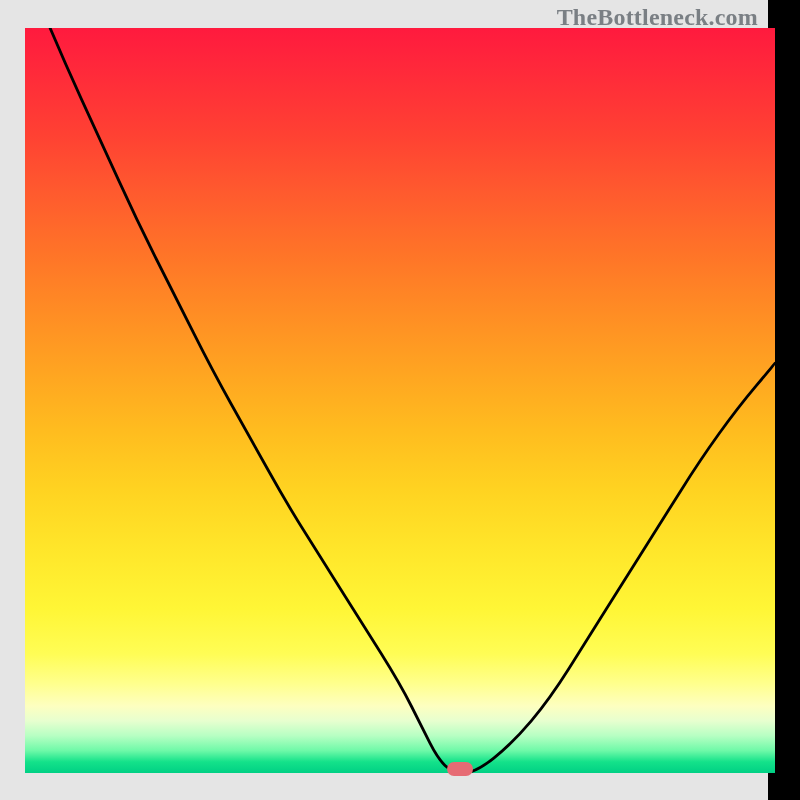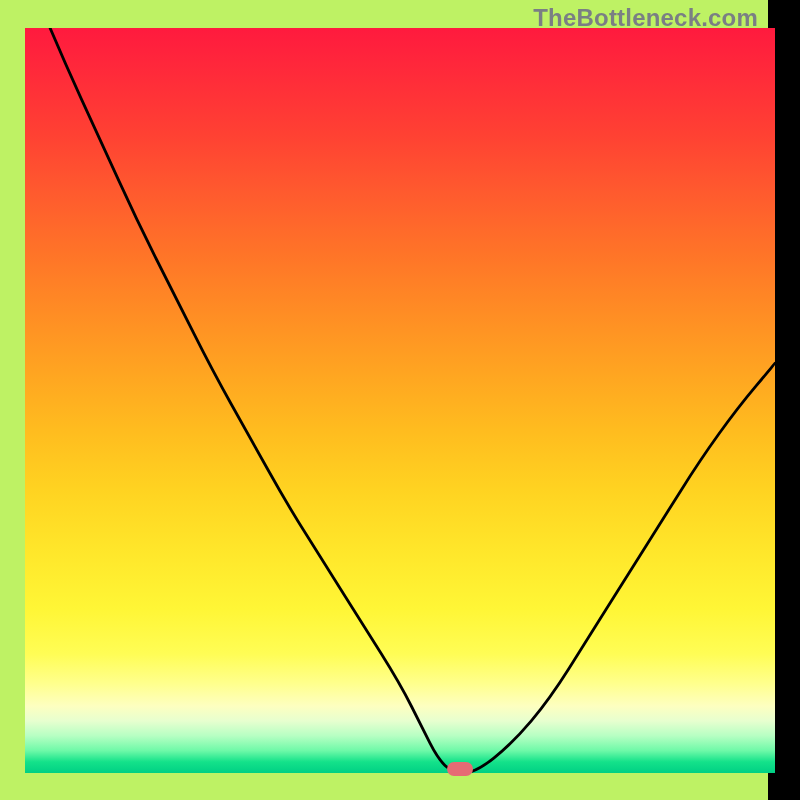--- a/index.html
+++ b/index.html
@@ -8,21 +8,22 @@
     width: 800px;
     height: 800px;
     background: #000;
     overflow: hidden;
     font-family: Arial, Helvetica, sans-serif;
   }
   .frame {
     position: relative;
     width: 768px;
     height: 800px;
-    background: #bef264;
+    background: #e5e5e5;
+    font-family: Liberation Serif, serif;
   }
   .watermark {
     position: absolute;
     top: 4px;
     right: 10px;
     color: #7a7f84;
     font-size: 24px;
     font-weight: 600;
     letter-spacing: 0.2px;
     z-index: 10;

